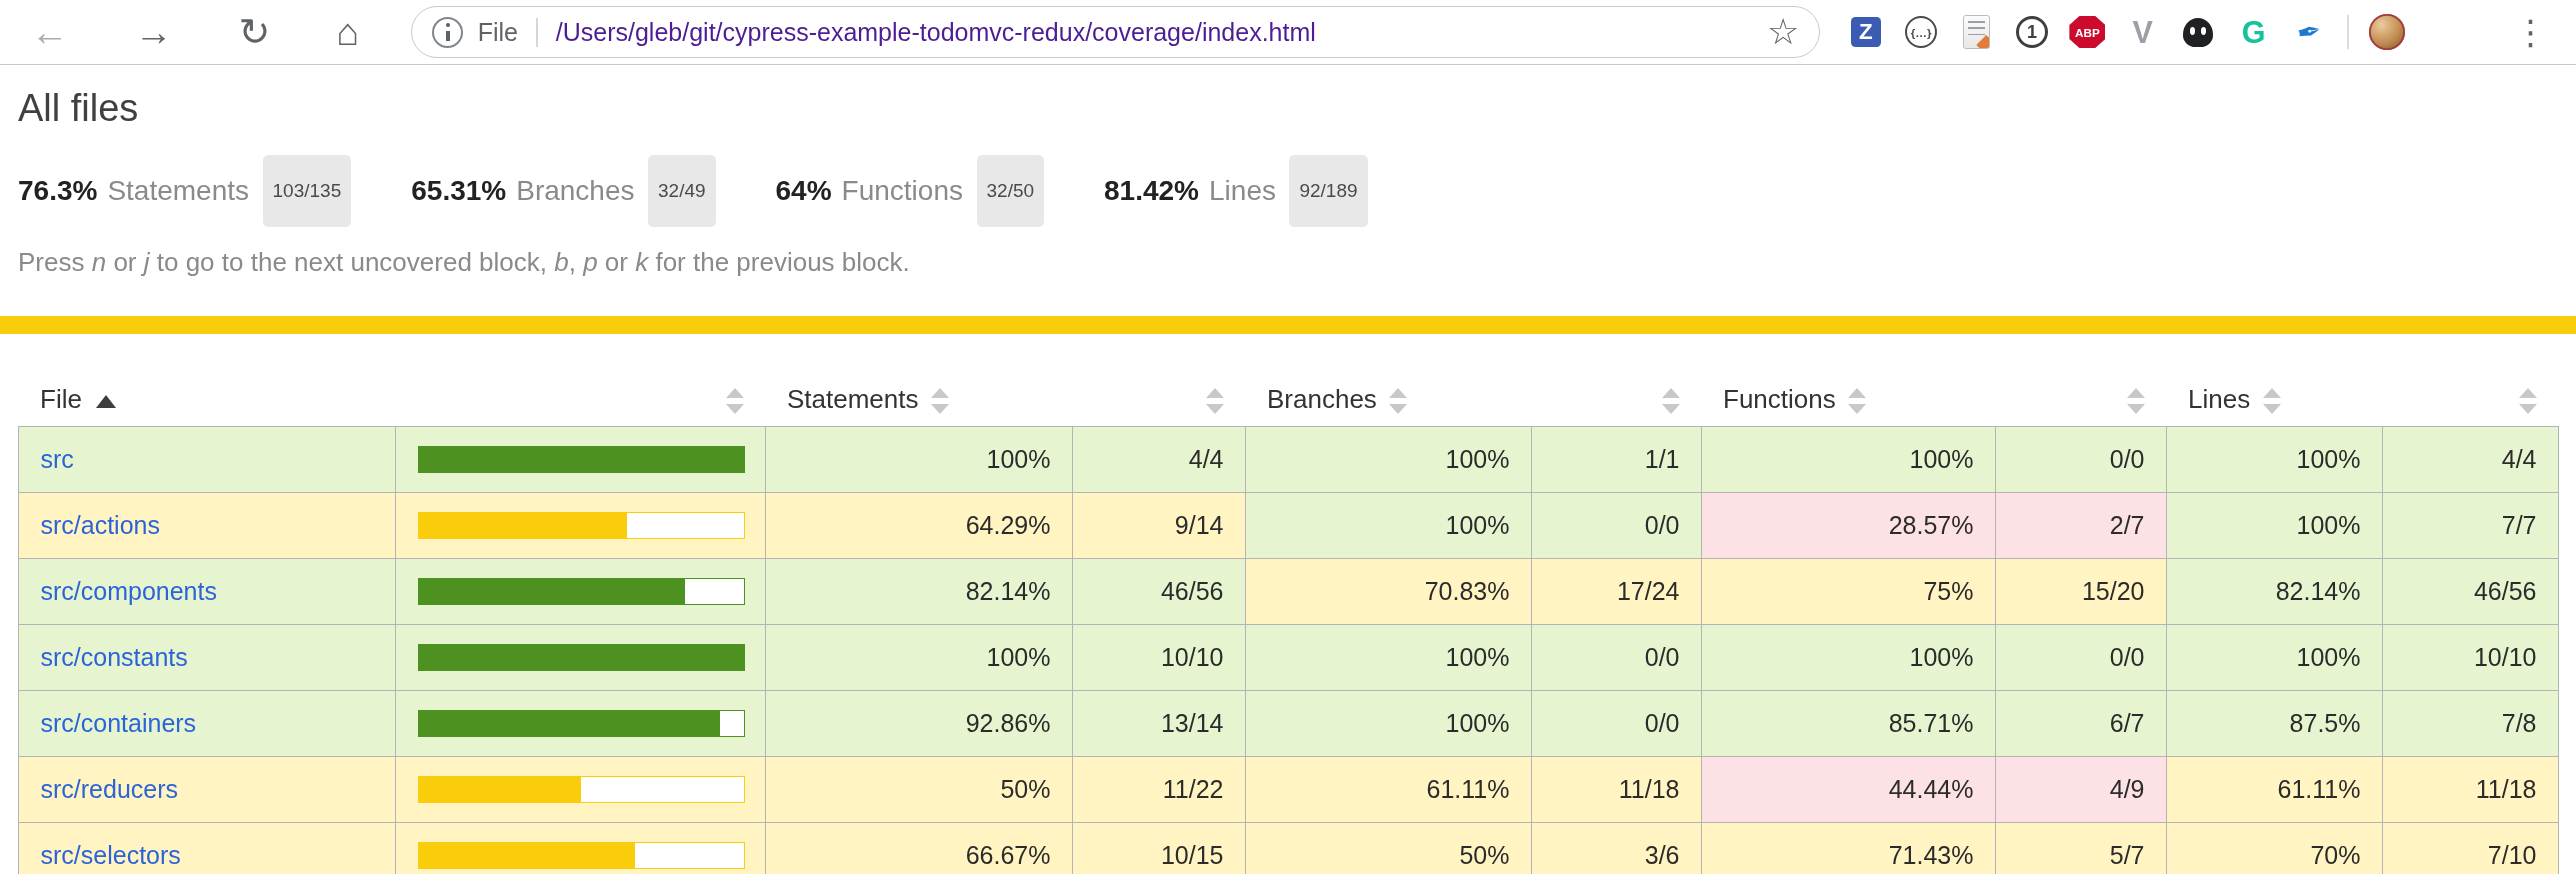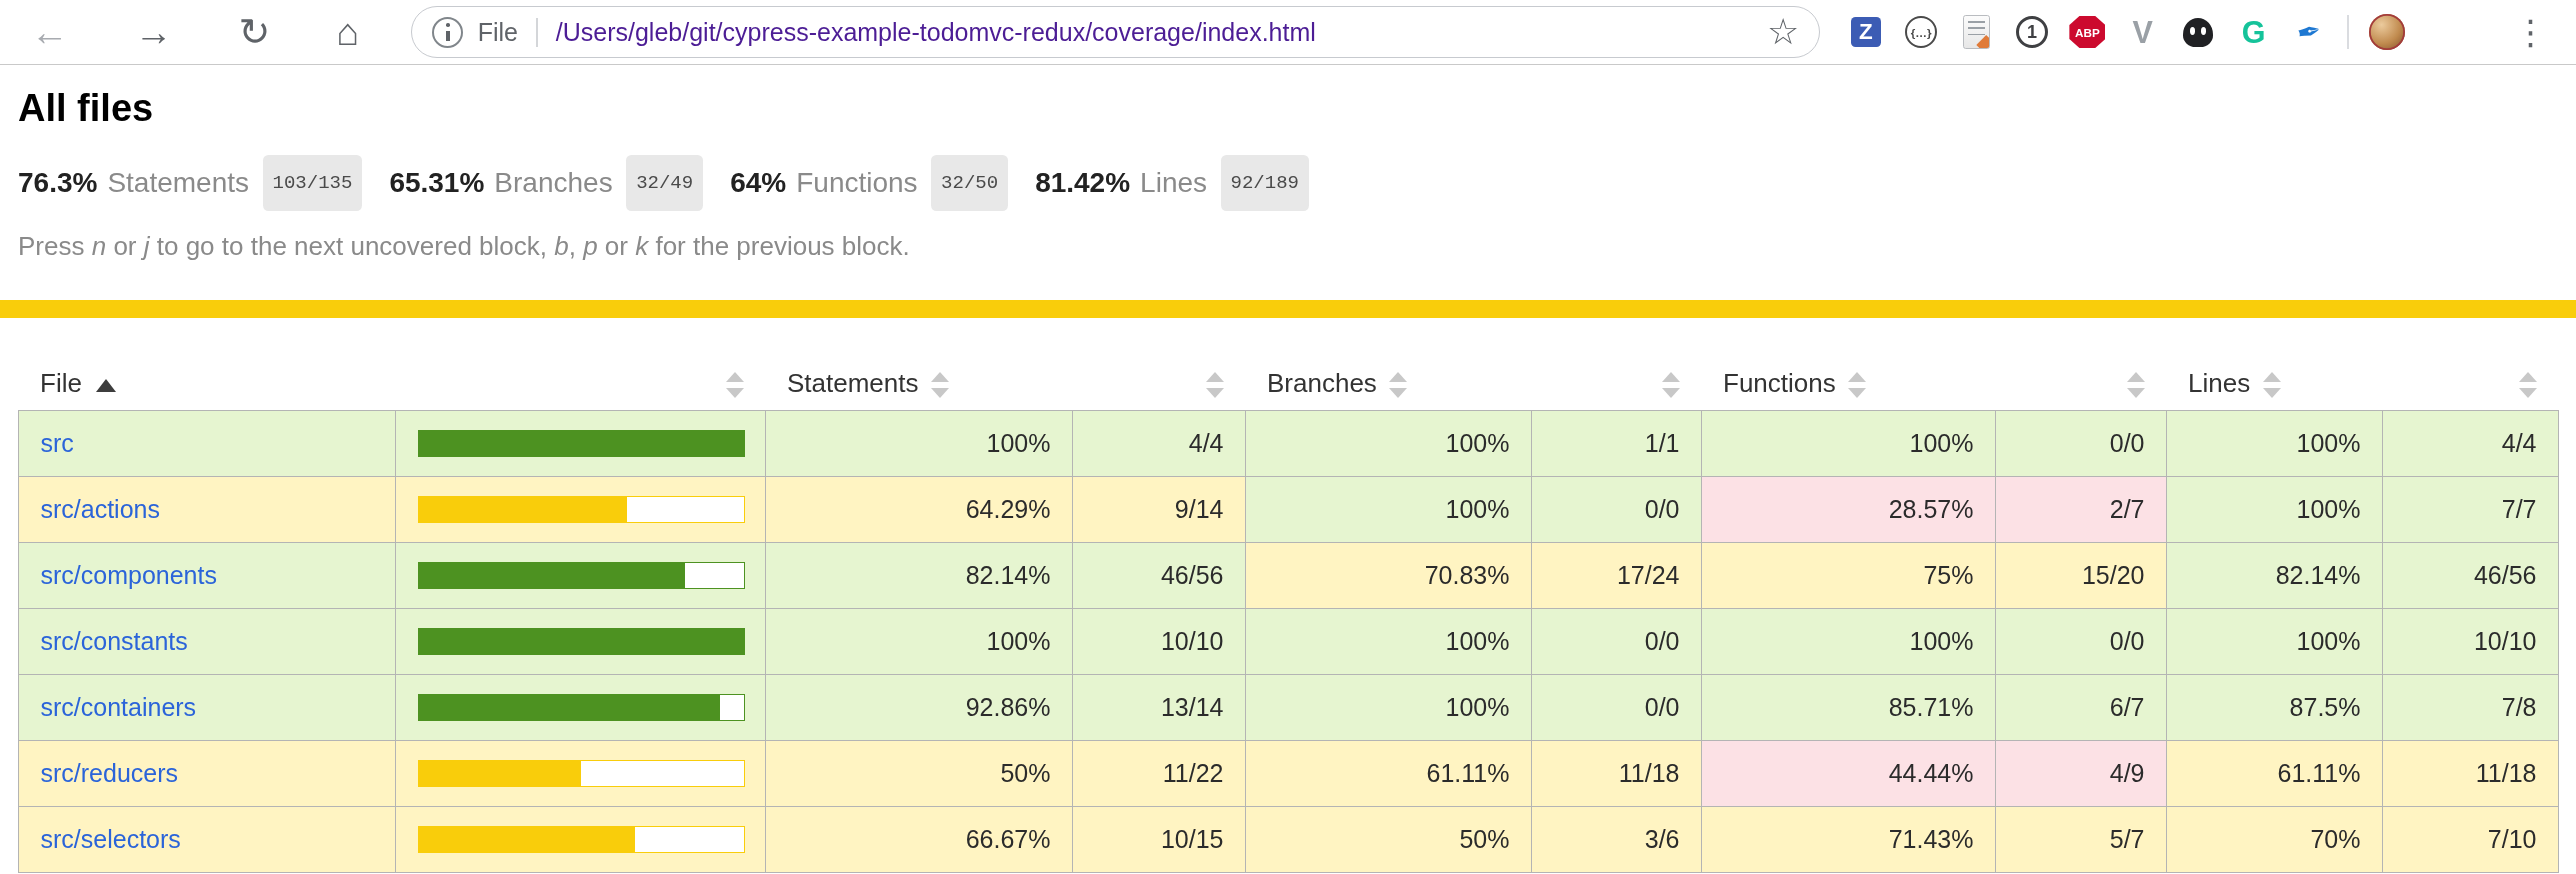--- a/index.html
+++ b/index.html
@@ -32,26 +32,26 @@
   .monster-blob::before{content:"";position:absolute;left:7.2px;top:9px;width:5.4px;height:8px;background:#fff;border-radius:50%;}
   .monster-blob::after{content:"";position:absolute;right:7.2px;top:9px;width:5.4px;height:8px;background:#fff;border-radius:50%;}
   .grammarly-g{font-size:30.5px;font-weight:bold;color:#15c39a;}
   .pen-glyph{font-size:29px;color:#1e78d2;transform:rotate(-12deg);}
   .profile-sep{width:1.8px;height:34px;background:#dadce0;margin-left:18px;}
   .avatar{width:36px;height:36px;border-radius:50%;margin-left:20px;background:radial-gradient(circle at 35% 30%,#eccb9d,#c08a4e 55%,#7a4a26);box-shadow:inset 0 0 0 1.8px #a33b3b;cursor:pointer;flex:0 0 auto;}
   .kebab{margin-left:auto;font-size:34px;color:#5f6368;line-height:1;cursor:pointer;padding-right:5.4px;}
 
   
   .content{padding:0 18px;}
-  h1.page-title{font-size:38px;font-weight:bold;color:#000000;margin:21.5px 0 0 0;line-height:1.15;}
-  .metrics{display:flex;align-items:center;column-gap:27px;margin-top:25px;}
+  h1.page-title{font-size:38px;font-weight:normal;color:#404040;margin:21.5px 0 0 0;line-height:1.15;}
+  .metrics{display:flex;align-items:center;column-gap:60px;margin-top:25px;}
   .metric{display:flex;align-items:center;}
   .metric .pct{font-size:28px;font-weight:bold;color:#222;}
   .metric .mlabel{font-size:28px;color:#8a8a8a;margin-left:10px;}
-  .metric .frac{font-family:Liberation Mono, monospace;font-size:19px;color:#4a4a4a;background:var(--badge-bg,#e8e8e8);border-radius:5.4px;padding:17px 10px;margin-left:13.5px;}
+  .metric .frac{font-family:Liberation Sans, sans-serif;font-size:19px;color:#4a4a4a;background:var(--badge-bg,#e8e8e8);border-radius:5.4px;padding:25px 10px;margin-left:13.5px;}
   .hint{margin-top:20px;font-size:26px;color:#8a8a8a;}
   .hint i{font-style:italic;}
   .status-line{height:18px;background:var(--status,#f9cd0b);margin-top:38px;width:100%;}
 
   
   .table-wrap{padding:0 18px;margin-top:39px;}
   table.coverage{border-collapse:collapse;table-layout:fixed;width:2540px;font-size:25px;color:#2b2b2b;}
   table.coverage thead th{border:none;background:#fff;font-weight:normal;font-size:26px;color:#333;padding:10.8px 21.5px;text-align:left;cursor:pointer;white-space:nowrap;}
   table.coverage thead th.pic,table.coverage thead th.abs{text-align:right;}
   table.coverage td{border:1.8px solid #b4b4b4;height:66px;padding:0 21.5px;box-sizing:border-box;}

